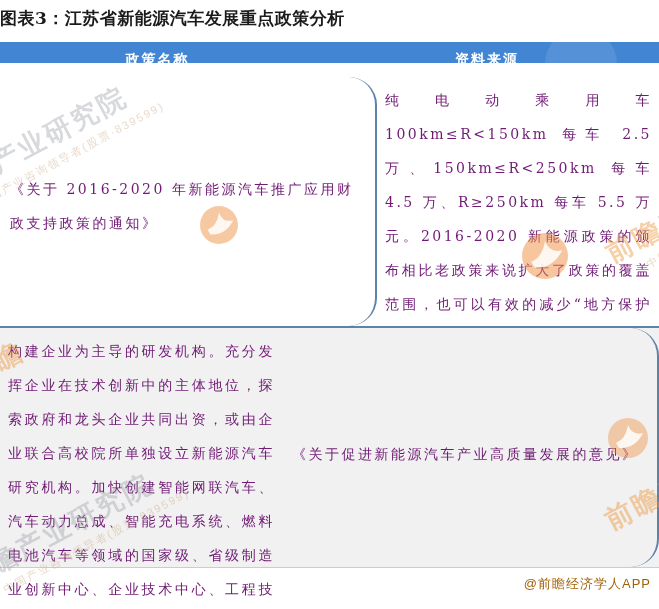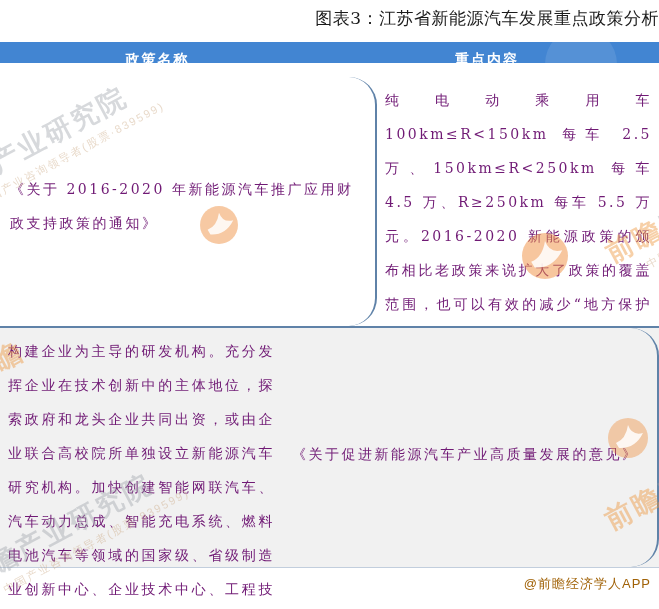--- a/index.html
+++ b/index.html
@@ -1,19 +1,19 @@
 <!DOCTYPE html>
 <html><head>
 <meta charset="utf-8">
 <style>
   html,body{margin:0;padding:0;background:#fff;}
   .canvas{position:relative;width:659px;height:609px;background:#ffffff;overflow:hidden;
           font-family:"DejaVu Serif",serif;}
-  .page-title{position:absolute;top:7px;left:0;width:659px;text-align:right;
-              font-size:17px;font-weight:normal;color:#1b1b1b;letter-spacing:0.5px;z-index:3;}
+  .page-title{position:absolute;top:7px;left:0;width:659px;text-align:left;
+              font-size:17px;font-weight:bold;color:#1b1b1b;letter-spacing:0.5px;z-index:3;}
   
   .thead{position:absolute;top:42px;left:0;width:659px;height:21px;background:#4285d2;
          display:flex;z-index:2;}
   .th{color:#ffffff;font-weight:bold;font-size:14px;line-height:35px;text-align:center;
       letter-spacing:2px;font-family:"Liberation Sans",sans-serif;}
   .th-left{width:315px;}
   .th-right{flex:1;}
   
   .trow{position:absolute;left:0;width:659px;display:flex;box-sizing:border-box;z-index:2;}
   .row-1{top:77px;height:249px;background:#ffffff;}
@@ -43,21 +43,21 @@
 </style>
 </head>
 <body>
 
 <div class="canvas">
 
   <div class="page-title">图表3：江苏省新能源汽车发展重点政策分析</div>
 
   <div class="thead">
     <div class="th th-left">政策名称</div>
-    <div class="th th-right">重点内容</div>
+    <div class="th th-right">资料来源</div>
   </div>
 
   <div class="trow row-1">
     <div class="cell cell-policy">
       <div>《关于 2016-2020 年新能源汽车推广应用财政支持政策的通知》</div>
     </div>
     <div class="cell cell-content">纯电动乘用车 100km≤R&lt;150km 每车 2.5 万、150km≤R&lt;250km 每车 4.5 万、R≥250km 每车 5.5 万元。2016-2020 新能源政策的颁布相比老政策来说扩大了政策的覆盖范围，也可以有效的减少“地方保护主义”对于新能源车型补贴的限制，方便消费者去选择真正适合自己的产品。</div>
   </div>
 
   <div class="trow row-2">

